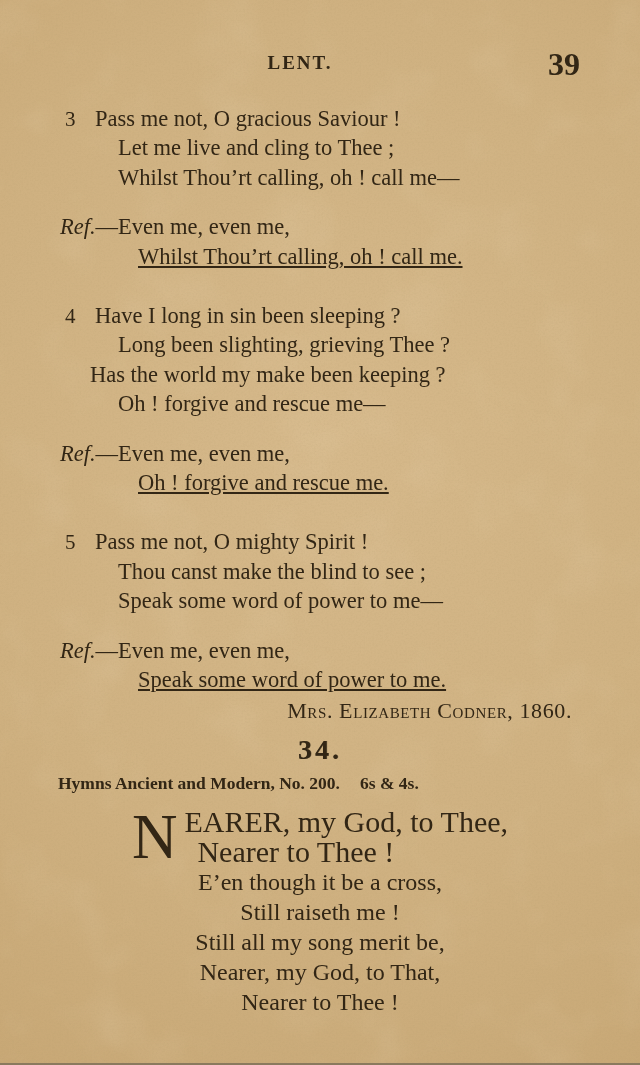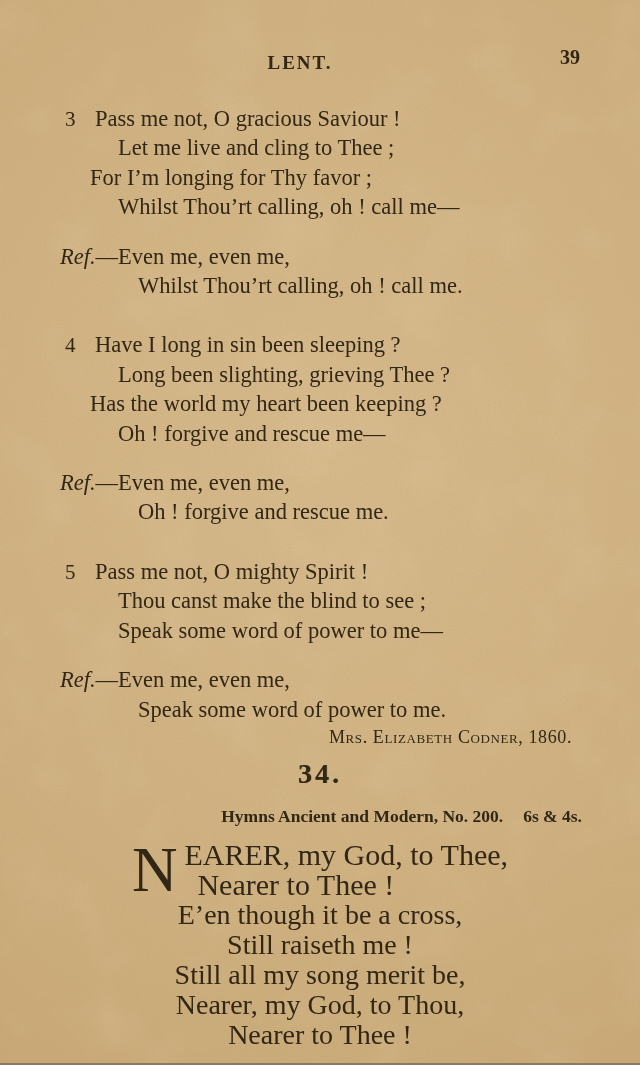--- a/index.html
+++ b/index.html
@@ -18,52 +18,52 @@
     position:absolute; left:0; top:0; right:0;
     padding:46px 58px 0 58px;
     box-sizing:border-box;
   }
   
   .header { position:relative; height:32px; margin-bottom:26px; }
   .running-title {
     position:absolute; left:0; right:40px; text-align:center;
     font-weight:bold; font-size:19px; letter-spacing:2px; top:6px;
   }
-  .page-number { position:absolute; right:2px; top:0; font-size:20px; font-weight:bold; }
+  .page-number { position:absolute; right:2px; top:0; font-size:32px; font-weight:bold; }
 
   
   .verse { font-size:22.5px; line-height:29.4px; white-space:nowrap; }
   .verse-gap { margin-top:30px; }
   .v-first { position:relative; padding-left:37px; }
   .v-num { position:absolute; left:7px; top:1px; font-size:21px; }
   .ind-a { padding-left:60px; }
   .ind-b { padding-left:32px; }
   .ref-line { padding-left:2px;margin-top:20px; }
   .ref-label { font-style:italic; }
-  .ref2 { padding-left:80px; }
+  .ref2 { padding-left:80px;text-decoration:underline; }
 
   .attribution {
-    text-align:right; font-size:18px; margin-top:3px; padding-right:10px;
+    text-align:right; font-size:22px; margin-top:3px; padding-right:10px;
     font-variant:small-caps; letter-spacing:0.6px;
   }
 
   
   .hymn-number {
     text-align:center; font-size:28px; font-weight:bold;
     letter-spacing:3px; margin-top:10px;
     text-shadow:0.6px 0 0 #32261580;
   }
-  .hymn-source { text-align:right; font-weight:bold; font-size:17.5px; margin-top:16px; white-space:nowrap; }
+  .hymn-source { text-align:left; font-weight:bold; font-size:17.5px; margin-top:7px; white-space:nowrap; }
   .meter { margin-left:20px; }
 
   .hymn-open { display:flex; width:fit-content; margin:13px auto 0; align-items:flex-start; }
   .drop-cap { font-size:63px; line-height:52px; padding:4px 7px 0 0; }
   .open-lines { font-size:30px; line-height:30px; white-space:nowrap; }
   .open-line2 { padding-left:13px; }
-  .hymn-line { text-align:center; font-size:28px; line-height:30px; white-space:nowrap; }
+  .hymn-line { text-align:center; font-size:24px; line-height:30px; white-space:nowrap; }
 </style>
 </head>
 <body>
 
 <div class="page">
 
   <svg class="texture" width="640" height="1065" xmlns="http://www.w3.org/2000/svg">
     <filter id="grain">
       <feTurbulence type="fractalNoise" baseFrequency="0.55" numOctaves="2" seed="11" result="n"></feTurbulence>
       <feColorMatrix in="n" type="matrix" values="0 0 0 0 0.42  0 0 0 0 0.31  0 0 0 0 0.14  0.6 0.6 0 0 -0.52"></feColorMatrix>
@@ -82,35 +82,34 @@
       <div class="running-title">LENT.</div>
       <div class="page-number">39</div>
     </div>
 
     <div class="verse">
       <div class="v-first">
         <span class="v-num">3</span>
         <span>Pass me not, O gracious Saviour !</span>
       </div>
       <div class="ind-a">Let me live and cling to Thee ;</div>
-      <div class="ind-b">For I’m longing for Thy favor ;</div>
       <div class="ind-a">Whilst Thou’rt calling, oh ! call me—</div>
       <div class="ref-line">
         <span class="ref-label">Ref.</span><span>—Even me, even me,</span>
       </div>
       <div class="ref2">Whilst Thou’rt calling, oh ! call me.</div>
     </div>
 
     <div class="verse verse-gap">
       <div class="v-first">
         <span class="v-num">4</span>
         <span>Have I long in sin been sleeping ?</span>
       </div>
       <div class="ind-a">Long been slighting, grieving Thee ?</div>
-      <div class="ind-b">Has the world my heart been keeping ?</div>
+      <div class="ind-b">Has the world my make been keeping ?</div>
       <div class="ind-a">Oh !  forgive and rescue me—</div>
       <div class="ref-line">
         <span class="ref-label">Ref.</span><span>—Even me, even me,</span>
       </div>
       <div class="ref2">Oh !  forgive and rescue me.</div>
     </div>
 
     <div class="verse verse-gap">
       <div class="v-first">
         <span class="v-num">5</span>
@@ -135,17 +134,17 @@
       <div class="drop-cap">N</div>
       <div class="open-lines">
         <div>EARER, my God, to Thee,</div>
         <div class="open-line2">Nearer to Thee !</div>
       </div>
     </div>
 
     <div class="hymn-line">E’en though it be a cross,</div>
     <div class="hymn-line">Still raiseth me !</div>
     <div class="hymn-line">Still all my song merit be,</div>
-    <div class="hymn-line">Nearer, my God, to Thou,</div>
+    <div class="hymn-line">Nearer, my God, to That,</div>
     <div class="hymn-line">Nearer to Thee !</div>
 
   </div>
 </div>
 
 </body></html>

